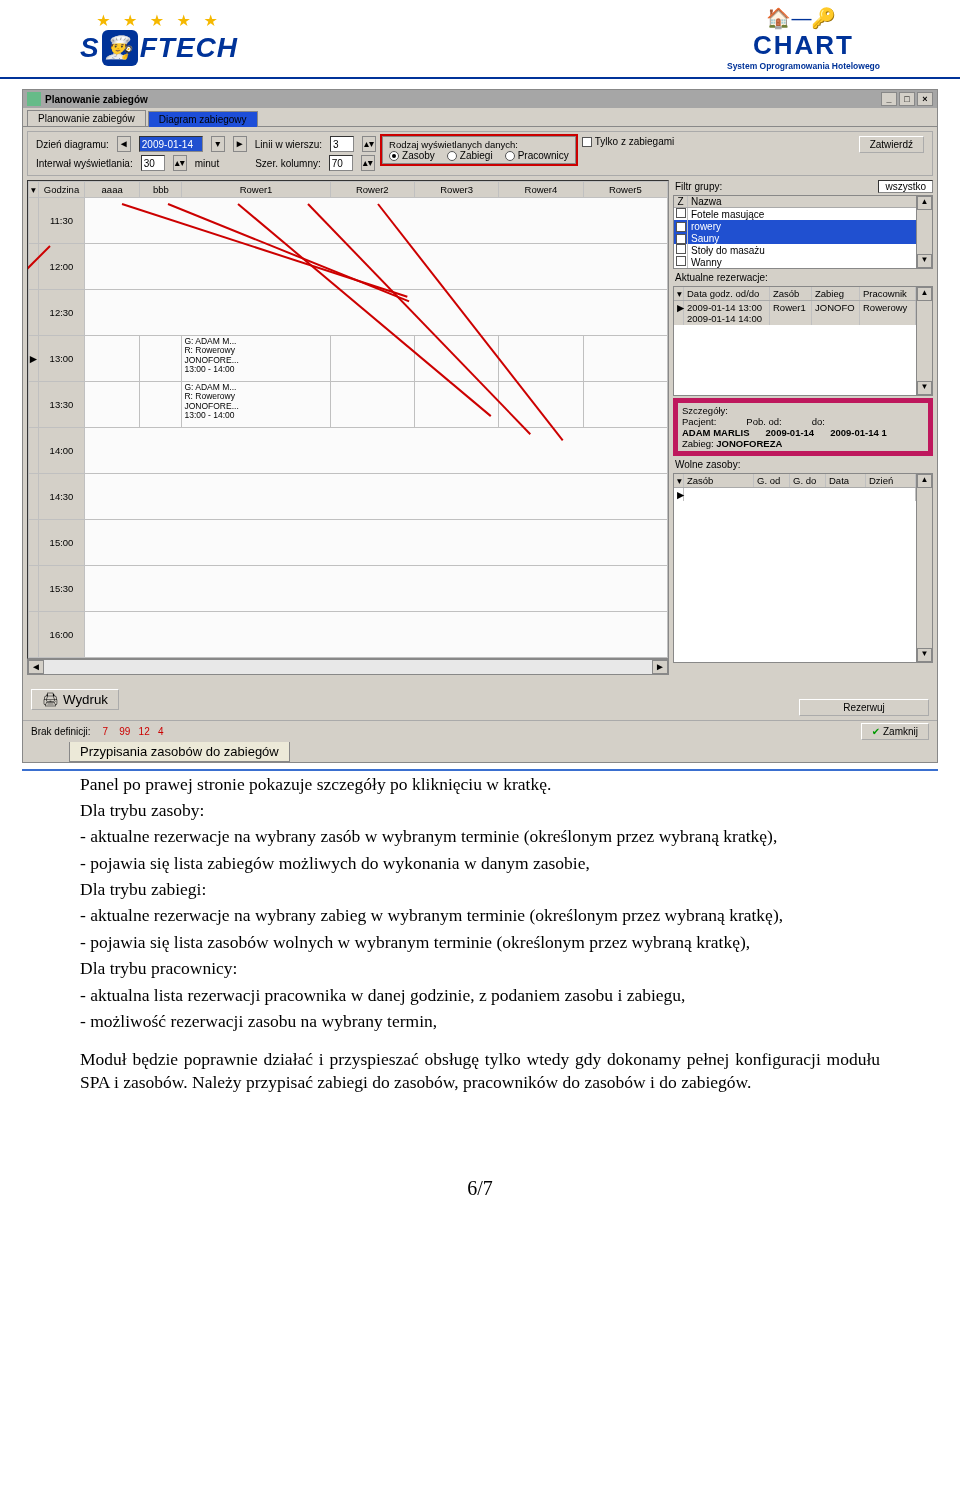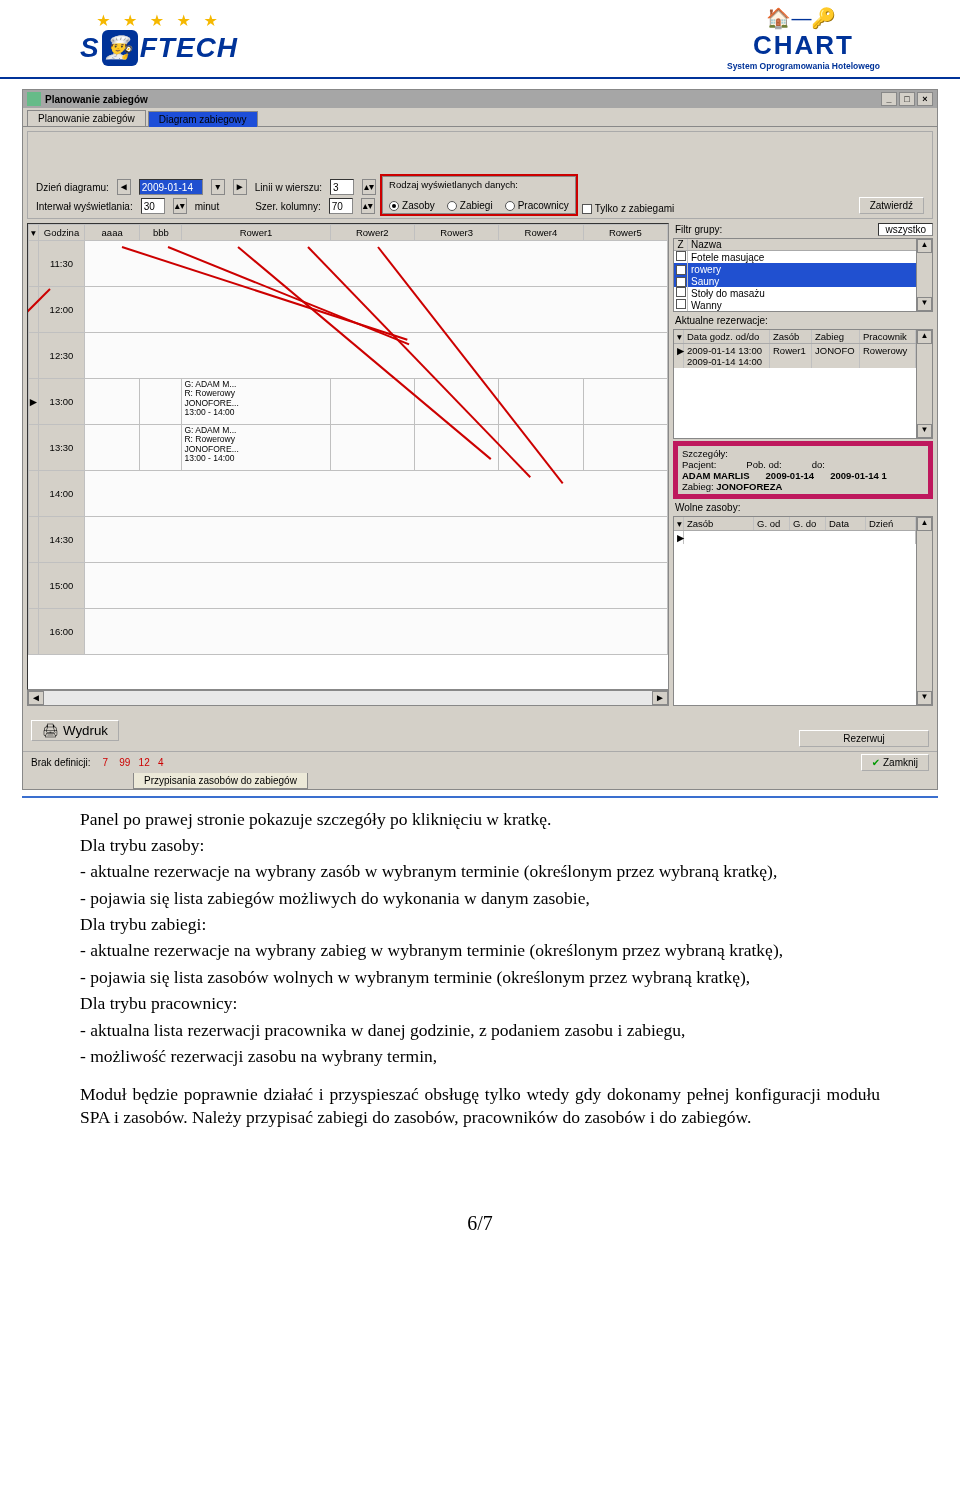--- a/index.html
+++ b/index.html
@@ -49,34 +49,34 @@
     width: 16px; height: 14px; background: #d4d0c8; border: 1px solid #888;
     margin-left: 2px; font-size: 9px; line-height: 12px; text-align: center;
   }
   .tabs { display: flex; border-bottom: 1px solid #888; padding: 2px 4px 0; }
   .tab {
     border: 1px solid #888; border-bottom: none; background: #d4d0c8;
     padding: 2px 10px; margin-right: 2px; font-size: 10px;
   }
   .tab.active { background: #1d4ed8; position: relative; top: 1px; }
   .toolbar {
-    display: flex; align-items: flex-end; gap: 6px; padding: 4px 8px;
+    display: flex; align-items: flex-start; gap: 6px; padding: 4px 8px;
     border: 1px solid #aaa; margin: 4px;
   }
   .lbl { white-space: nowrap; }
   .inp {
     background: #fff; border: 1px inset #888; padding: 1px 2px; height: 16px;
     font-size: 10px;
   }
   .navbtn {
     width: 14px; height: 16px; background: #d4d0c8; border: 1px solid #888;
     text-align: center; line-height: 14px;
   }
   .group-box {
-    border: 2px solid #c00; padding: 2px 6px; display: flex; align-items: center; gap: 10px; margin-top: 40px;
+    border: 2px solid #c00; padding: 2px 6px; display: flex; align-items: center; gap: 0;
   }
   .radio, .check { display: flex; align-items: center; gap: 3px; }
   .rdot { width: 10px; height: 10px; border-radius: 50%; border: 1px solid #555; background: #fff; display: inline-block; position: relative; }
   .rdot.sel::after {
     content: ""; position: absolute; left: 2px; top: 2px; width: 4px; height: 4px;
     background: #000; border-radius: 50%;
   }
   .cbox { width: 10px; height: 10px; border: 1px solid #555; background: #fff; display: inline-block; text-align: center; line-height: 8px; font-size: 8px; }
   .btn {
     background: #d4d0c8; border: 1px outset #fff; padding: 2px 10px; font-size: 10px;
@@ -130,25 +130,25 @@
     border: 1px outset #fff; background: #d4d0c8; padding: 2px 10px;
     display: flex; align-items: center; gap: 4px;
   }
   .status-row {
     display: flex; align-items: center; padding: 2px 8px; gap: 12px; font-size: 10px;
     border-top: 1px solid #aaa;
   }
   .status-row .red { color: #c00; }
   .assign-tab {
     border: 1px solid #888; border-top: none; background: #ece9d8;
-    padding: 2px 10px; display: inline-block; font-size: 10px; margin-left: 110px;
+    padding: 2px 10px; display: inline-block; font-size: 13px; margin-left: 46px;
   }
   .divider-blue { height: 1.5px; background: #3a6fcf; margin: 2px 22px 0; }
   .body-text {
-    padding: 10px 80px 0; font-family: "Times New Roman", serif;
+    padding: 2px 80px 0; font-family: "Times New Roman", serif;
     font-size: 17.5px; line-height: 1.28; text-align: justify;
   }
   .body-text p { margin: 0 0 4px; }
   .footer { text-align: center; font-family: "Times New Roman", serif; font-size: 20px; padding: 80px 0 10px; }
   .cbox.checked::after { content: "✓"; font-size: 8px; }
   .cellstack { line-height: 1.1; }
   .filter-row { display:flex; align-items:center; }
   .filter-row .ck { width:14px; text-align:center; border-right:1px solid #c0c0c0; }
   .filter-row .nm { flex:1; padding-left:3px; }
   .filter-row.sel { background:#2050d0; color:#fff; }
@@ -313,20 +313,25 @@
                     <td class="timecol">14:30</td>
                     <td class="datacell" colspan="7"></td>
                   </tr>
             <tr>
                     <td class="marker"></td>
                     <td class="timecol">15:00</td>
                     <td class="datacell" colspan="7"></td>
                   </tr>
             <tr>
                     <td class="marker"></td>
+                    <td class="timecol">15:30</td>
+                    <td class="datacell" colspan="7"></td>
+                  </tr>
+            <tr>
+                    <td class="marker"></td>
                     <td class="timecol">16:00</td>
                     <td class="datacell" colspan="7"></td>
                   </tr>
           </tbody>
               </table>
 
           <div class="red-arrow" style="left:94px; top:22px; width:300px; transform:rotate(18deg);"></div>
           <div class="red-arrow" style="left:140px; top:22px; width:260px; transform:rotate(22deg);"></div>
           <div class="red-arrow" style="left:210px; top:22px; width:330px; transform:rotate(40deg);"></div>
           <div class="red-arrow" style="left:280px; top:22px; width:320px; transform:rotate(46deg);"></div>

